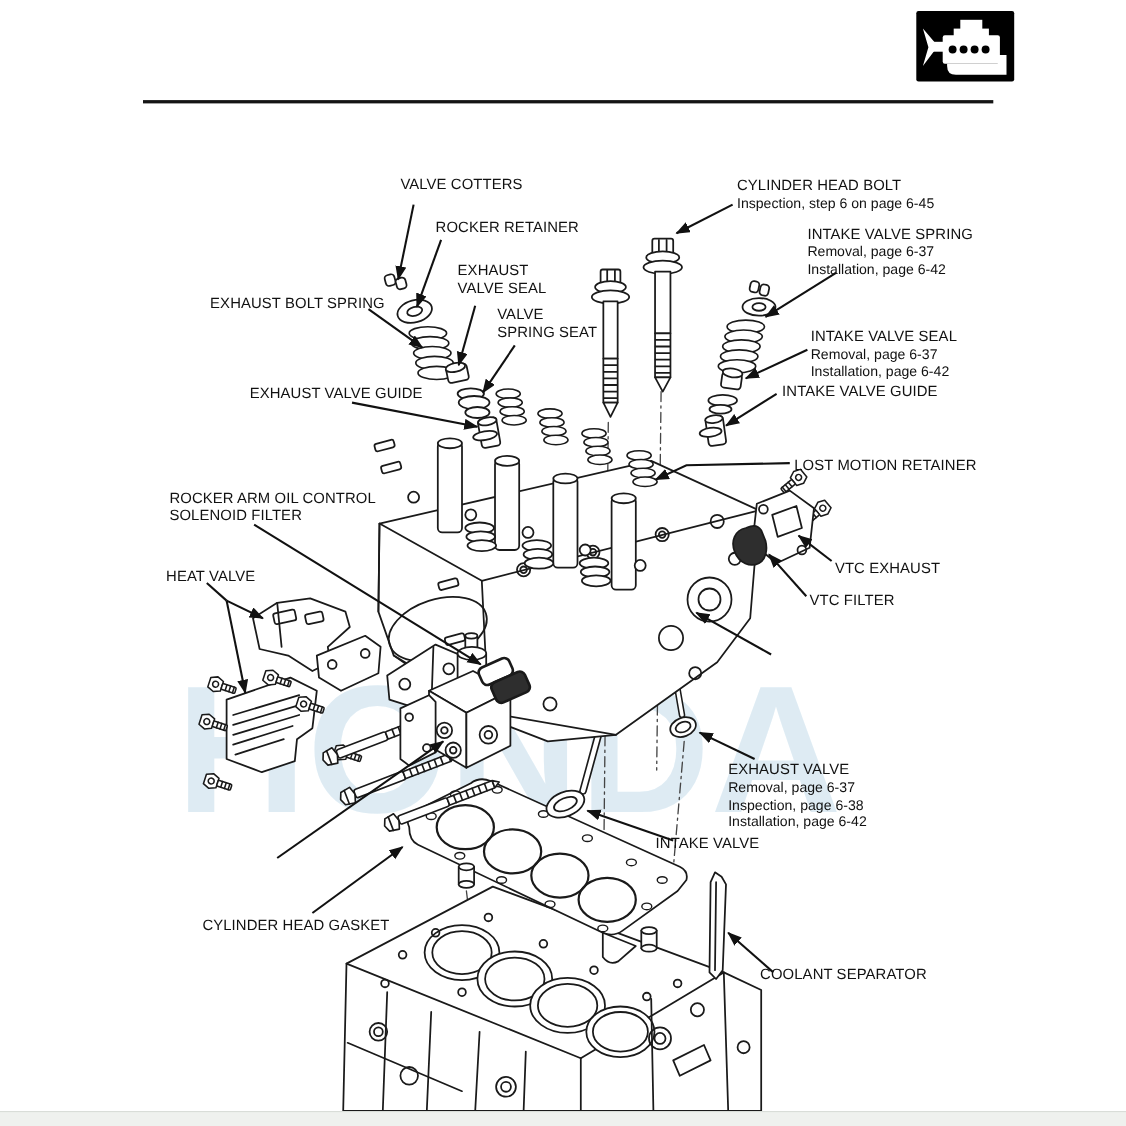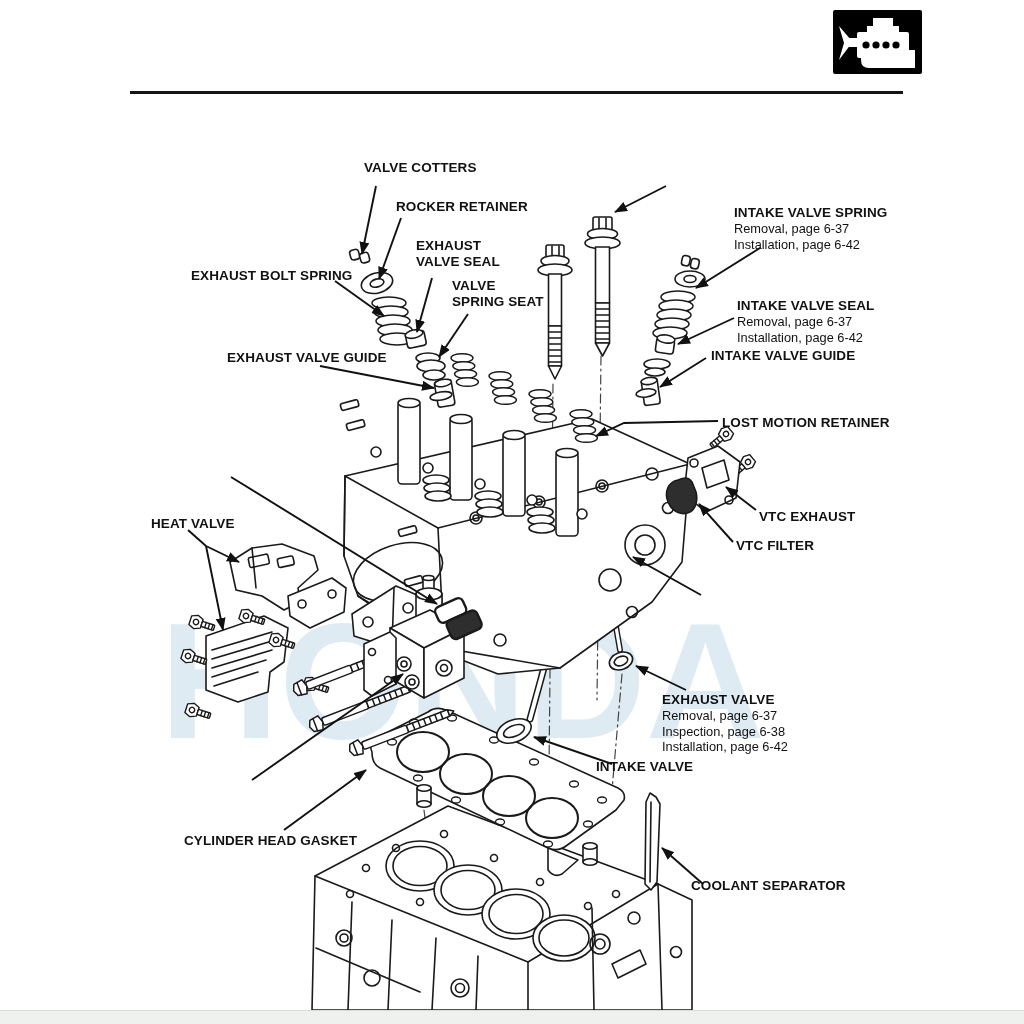--- a/index.html
+++ b/index.html
@@ -3,21 +3,21 @@
 <meta charset="utf-8">
 <style>
   html,body{margin:0;padding:0;background:#fff;}
   .page{position:relative;width:1024px;height:1024px;background:#fff;overflow:hidden;
         font-family:"Liberation Sans",sans-serif;color:#111;}
   .top-rule{position:absolute;left:130px;top:91px;width:773px;height:3px;background:#151515;}
   .icon-box{position:absolute;left:833px;top:10px;width:89px;height:64px;background:#000;border-radius:2px;}
   .bottom-strip{position:absolute;left:0;top:1010px;width:1024px;height:14px;background:#eff1ee;border-top:1px solid #d9ddd8;}
   .diagram{position:absolute;left:0;top:0;width:1024px;height:1024px;}
   .lbl{position:absolute;white-space:pre-line;}
-  .lbl .t{font-weight:bold;font-size:13.5px;line-height:1.2;letter-spacing:0.1px;white-space:pre-line;}
+  .lbl .t{font-weight:normal;font-size:13.5px;line-height:1.2;letter-spacing:0.1px;white-space:pre-line;}
   .lbl .s{font-size:12.8px;line-height:1.22;white-space:pre-line;}
 </style>
 </head>
 <body>
 
 <div class="page">
 
   <div class="icon-box">
     <svg width="89" height="64" viewBox="0 0 89 64">
       <g fill="#fff" stroke="none">
@@ -403,30 +403,33 @@
   </svg>
 
   <div class="lbl" style="left:364px;top:160px"><div class="t">VALVE COTTERS</div></div>
   <div class="lbl" style="left:396px;top:199px"><div class="t">ROCKER RETAINER</div></div>
   <div class="lbl" style="left:416px;top:238px"><div class="t">EXHAUST
 VALVE SEAL</div></div>
   <div class="lbl" style="left:452px;top:278px"><div class="t">VALVE
 SPRING SEAT</div></div>
   <div class="lbl" style="left:191px;top:268px"><div class="t">EXHAUST BOLT SPRING</div></div>
   <div class="lbl" style="left:227px;top:350px"><div class="t">EXHAUST VALVE GUIDE</div></div>
+  <div class="lbl" style="left:670px;top:161px"><div class="t">CYLINDER HEAD BOLT</div><div class="s">Inspection, step 6 on page 6-45</div></div>
   <div class="lbl" style="left:734px;top:205px"><div class="t">INTAKE VALVE SPRING</div><div class="s">Removal, page 6-37
 Installation, page 6-42</div></div>
   <div class="lbl" style="left:737px;top:298px"><div class="t">INTAKE VALVE SEAL</div><div class="s">Removal, page 6-37
 Installation, page 6-42</div></div>
   <div class="lbl" style="left:711px;top:348px"><div class="t">INTAKE VALVE GUIDE</div></div>
   <div class="lbl" style="left:722px;top:415px"><div class="t">LOST MOTION RETAINER</div></div>
   <div class="lbl" style="left:759px;top:509px"><div class="t">VTC EXHAUST</div></div>
   <div class="lbl" style="left:736px;top:538px"><div class="t">VTC FILTER</div></div>
   <div class="lbl" style="left:662px;top:692px"><div class="t">EXHAUST VALVE</div><div class="s">Removal, page 6-37
 Inspection, page 6-38
 Installation, page 6-42</div></div>
   <div class="lbl" style="left:596px;top:759px"><div class="t">INTAKE VALVE</div></div>
+  <div class="lbl" style="left:154px;top:445px"><div class="t">ROCKER ARM OIL CONTROL
+SOLENOID FILTER</div></div>
   <div class="lbl" style="left:151px;top:516px"><div class="t">HEAT VALVE</div></div>
   <div class="lbl" style="left:184px;top:833px"><div class="t">CYLINDER HEAD GASKET</div></div>
   <div class="lbl" style="left:691px;top:878px"><div class="t">COOLANT SEPARATOR</div></div>
 
   <div class="bottom-strip"></div>
 </div>
 
 </body></html>

